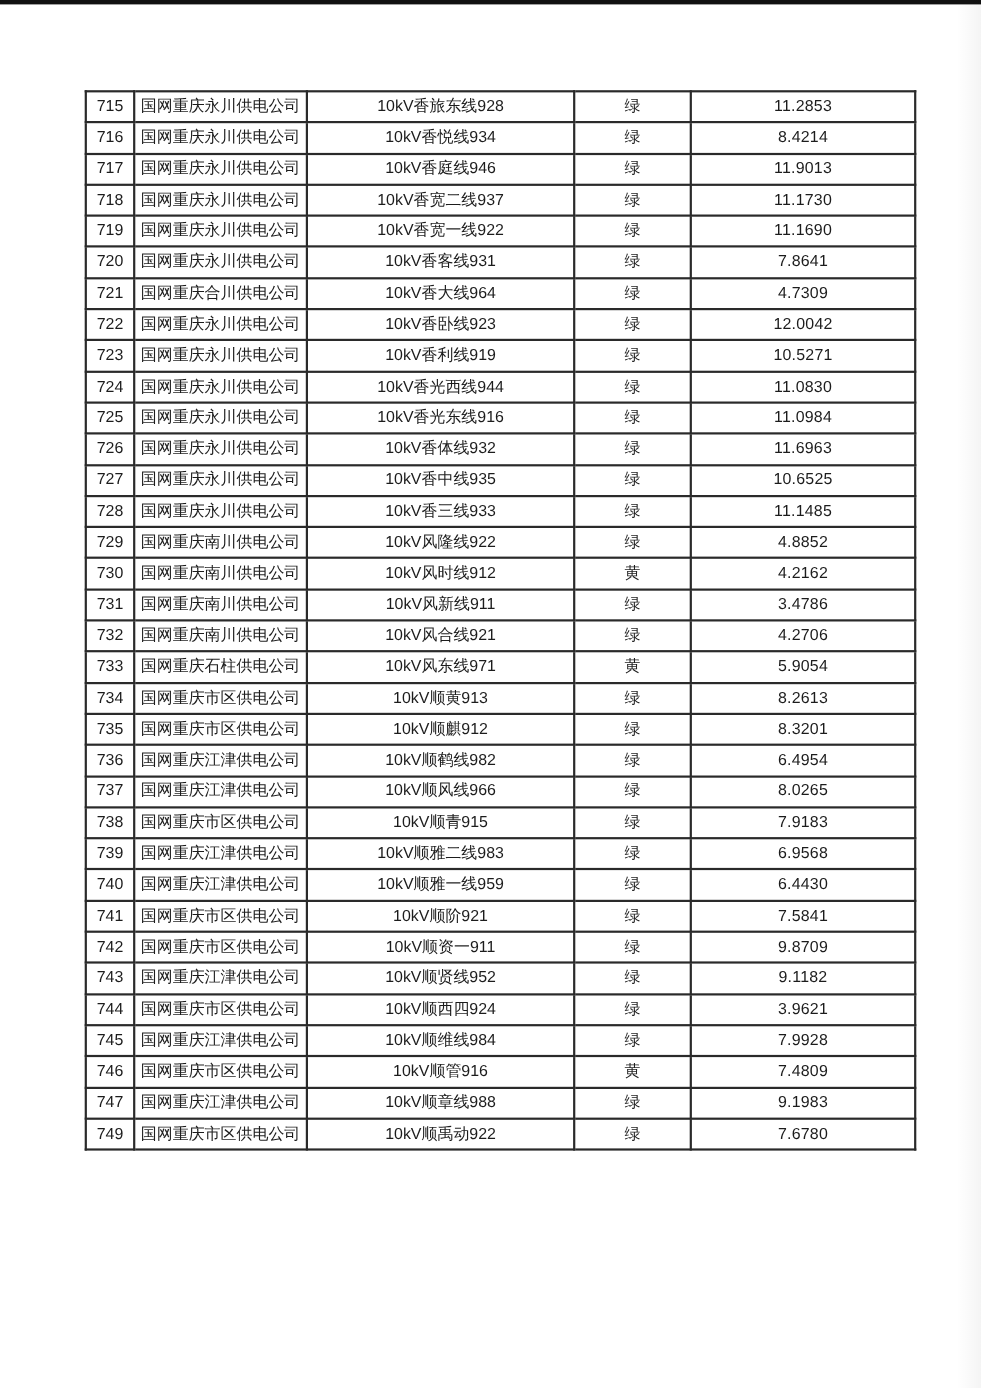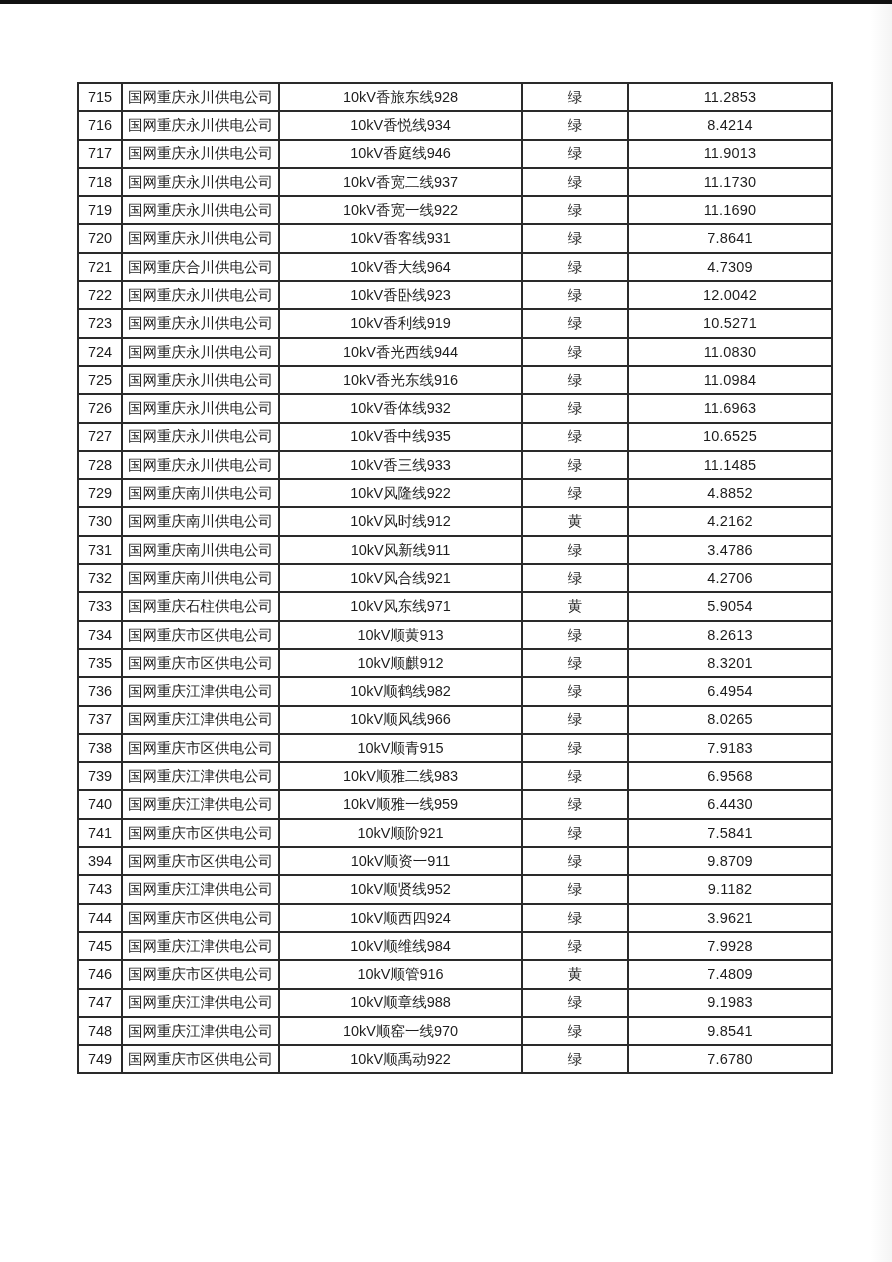--- a/index.html
+++ b/index.html
@@ -251,21 +251,21 @@
             <td class="col-value">6.4430</td>
           </tr>
           <tr>
             <td class="col-index">741</td>
             <td class="col-company">国网重庆市区供电公司</td>
             <td class="col-line">10kV顺阶921</td>
             <td class="col-status">绿</td>
             <td class="col-value">7.5841</td>
           </tr>
           <tr>
-            <td class="col-index">394</td>
+            <td class="col-index">742</td>
             <td class="col-company">国网重庆市区供电公司</td>
             <td class="col-line">10kV顺资一911</td>
             <td class="col-status">绿</td>
             <td class="col-value">9.8709</td>
           </tr>
           <tr>
             <td class="col-index">743</td>
             <td class="col-company">国网重庆江津供电公司</td>
             <td class="col-line">10kV顺贤线952</td>
             <td class="col-status">绿</td>
@@ -291,27 +291,20 @@
             <td class="col-line">10kV顺管916</td>
             <td class="col-status">黄</td>
             <td class="col-value">7.4809</td>
           </tr>
           <tr>
             <td class="col-index">747</td>
             <td class="col-company">国网重庆江津供电公司</td>
             <td class="col-line">10kV顺章线988</td>
             <td class="col-status">绿</td>
             <td class="col-value">9.1983</td>
-          </tr>
-          <tr>
-            <td class="col-index">748</td>
-            <td class="col-company">国网重庆江津供电公司</td>
-            <td class="col-line">10kV顺窑一线970</td>
-            <td class="col-status">绿</td>
-            <td class="col-value">9.8541</td>
           </tr>
           <tr>
             <td class="col-index">749</td>
             <td class="col-company">国网重庆市区供电公司</td>
             <td class="col-line">10kV顺禹动922</td>
             <td class="col-status">绿</td>
             <td class="col-value">7.6780</td>
           </tr>
         </tbody>
     </table>

